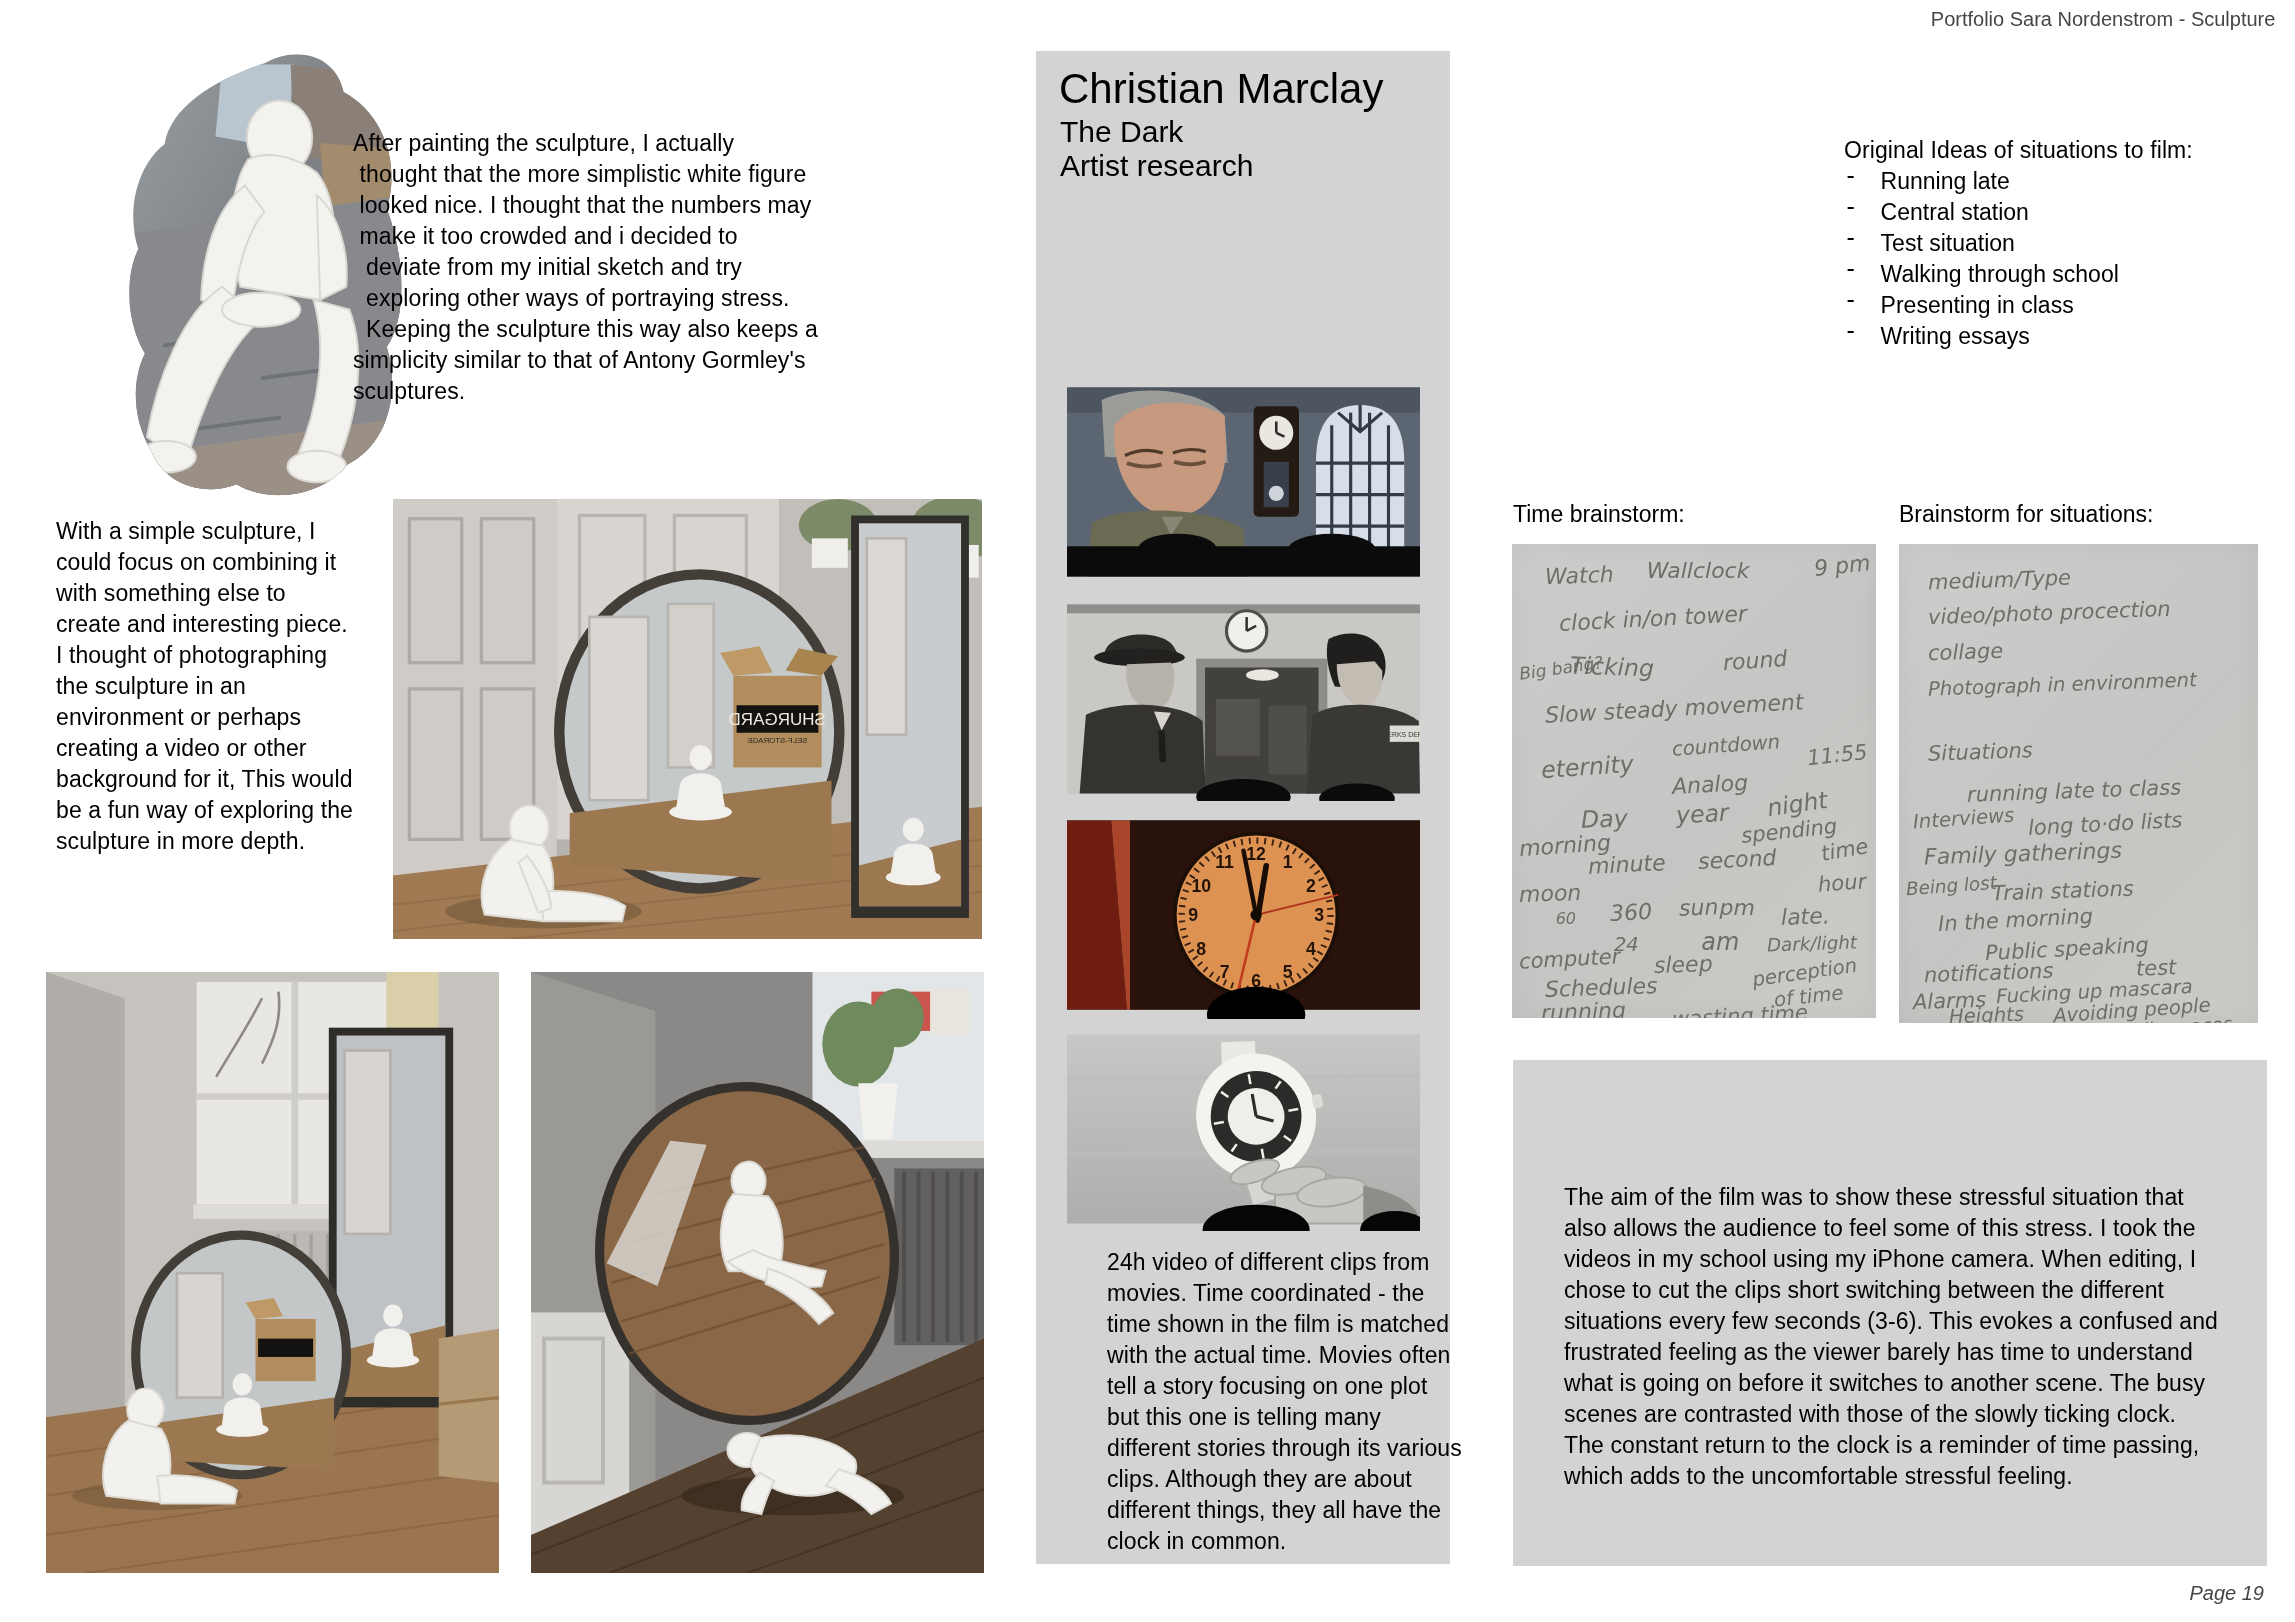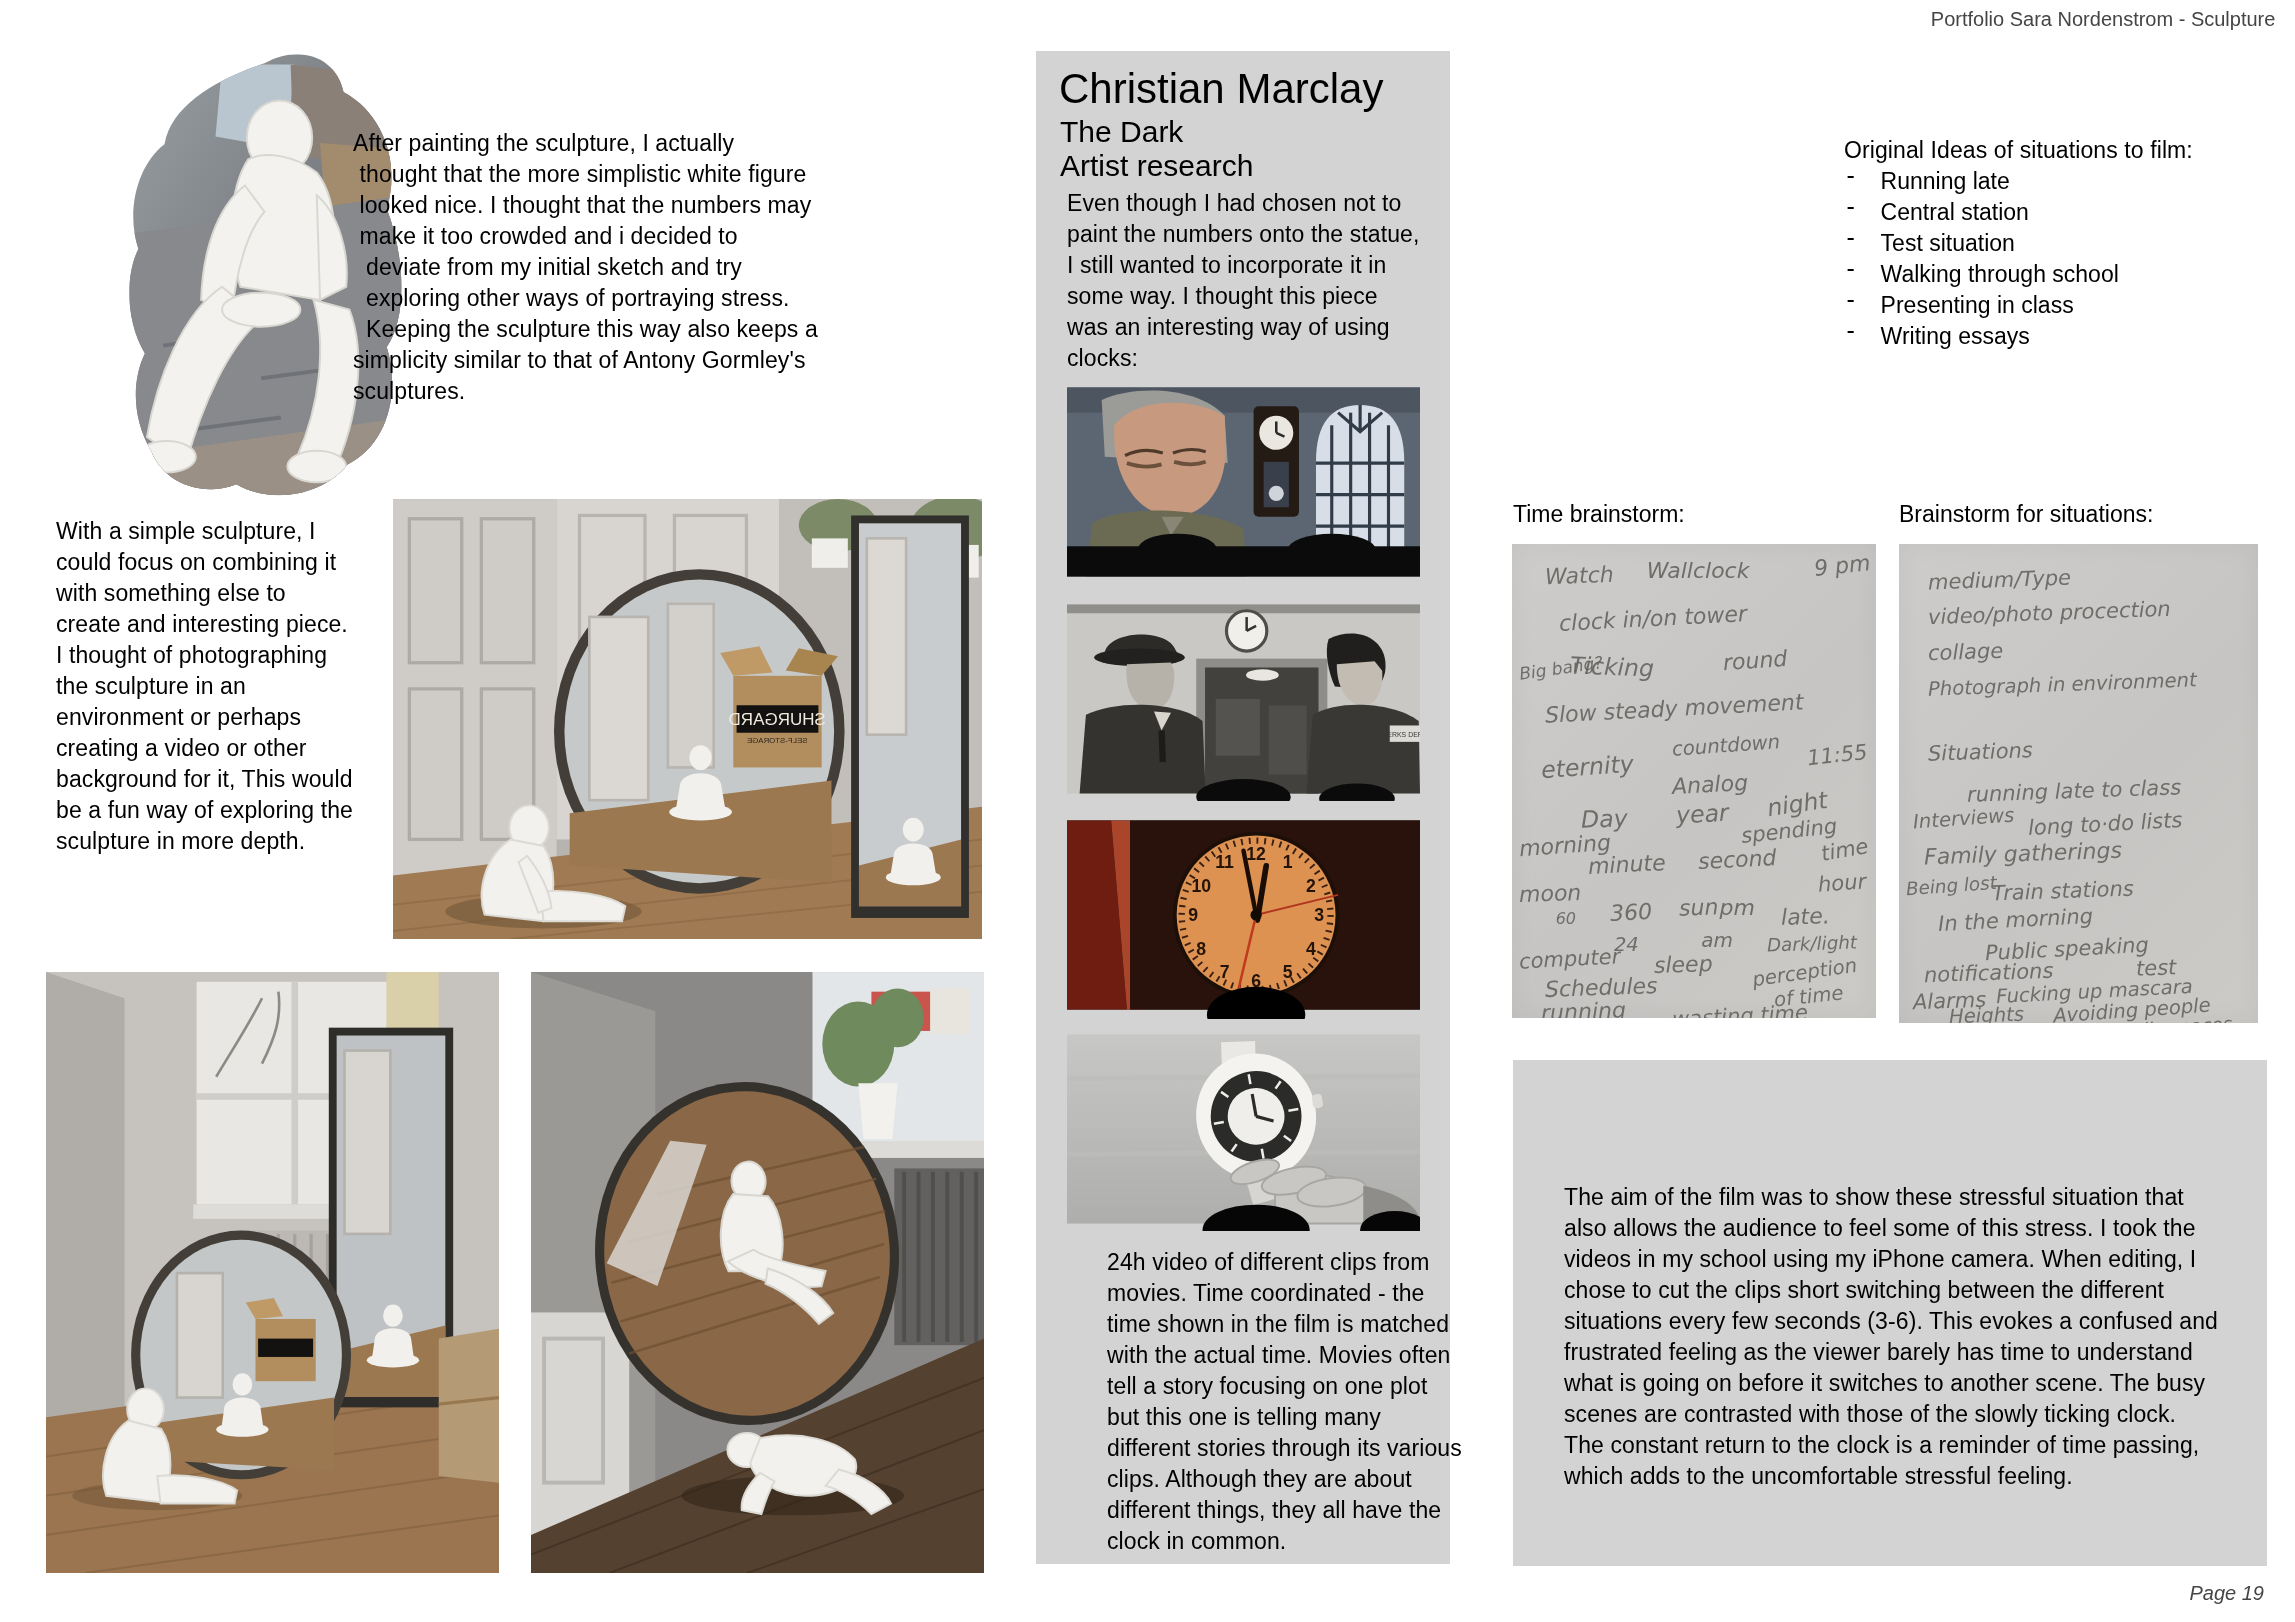--- a/index.html
+++ b/index.html
@@ -282,21 +282,20 @@
         <path d="M470,760 C510,770 540,790 550,812 L520,828 C498,805 470,790 450,785 Z"></path>
         <path d="M350,765 C330,785 320,805 322,822 L352,828 C358,808 365,790 372,778 Z"></path>
       </g>
     </svg>
   </div>
 
   <div class="abs gray-panel" style="left:1036px;top:51px;width:414px;height:1513px;"></div>
   <div class="abs" style="left:1059px;top:65px;font-size:42px;">Christian Marclay</div>
   <div class="abs" style="left:1060px;top:115px;font-size:30px;">The Dark</div>
   <div class="abs" style="left:1060px;top:149px;font-size:30px;">Artist research</div>
-  <div class="abs body-text" style="left:1067px;top:188px;width:357px;">Even though I had chosen not to paint the numbers onto the statue, I still wanted to incorporate it in some way. I thought this piece was an interesting way of using clocks:</div>
 
   <div class="abs" style="left:1067px;top:378px;width:353px;height:208px;">
     <svg width="353" height="208" viewBox="0 0 560 300">
       <rect width="560" height="300" fill="#5c6672"></rect>
       <rect x="0" y="0" width="560" height="40" fill="#4c5560"></rect>
       <path d="M395,118 Q395,28 465,28 Q535,28 535,118 L535,262 L395,262 Z" fill="#d7dee7"></path>
       <g stroke="#323b48" stroke-width="5" fill="none">
         <line x1="420" y1="60" x2="420" y2="262"></line>
           <line x1="450" y1="40" x2="450" y2="262"></line>
           <line x1="480" y1="40" x2="480" y2="262"></line>
@@ -498,21 +497,21 @@
       <span class="hw" style="left: 51%; top: 64%; font-size: 22px; transform: rotate(-3deg);">second</span>
       <span class="hw" style="left: 85%; top: 62%; font-size: 21px; transform: rotate(-10deg);">time</span>
       <span class="hw" style="left: 2%; top: 71%; font-size: 22px; transform: rotate(-2deg);">moon</span>
       <span class="hw" style="left: 84%; top: 69%; font-size: 21px; transform: rotate(-4deg);">hour</span>
       <span class="hw" style="left: 12%; top: 77%; font-size: 16px; transform: rotate(0deg);">60</span>
       <span class="hw" style="left: 27%; top: 75%; font-size: 22px; transform: rotate(-3deg);">360</span>
       <span class="hw" style="left: 46%; top: 74%; font-size: 22px; transform: rotate(-2deg);">sun</span>
       <span class="hw" style="left: 57%; top: 74%; font-size: 22px; transform: rotate(0deg);">pm</span>
       <span class="hw" style="left: 74%; top: 76%; font-size: 22px; transform: rotate(-2deg);">late.</span>
       <span class="hw" style="left: 28%; top: 82%; font-size: 19.6px; transform: rotate(0deg);">24</span>
-      <span class="hw" style="left: 52%; top: 81%; font-size: 20px; transform: rotate(0deg); font-style: italic;">am</span>
+      <span class="hw" style="left: 52%; top: 81%; font-size: 24px; transform: rotate(0deg); font-style: italic;">am</span>
       <span class="hw" style="left: 70%; top: 82%; font-size: 18.3px; transform: rotate(-2deg);">Dark/light</span>
       <span class="hw" style="left: 2%; top: 85%; font-size: 21px; transform: rotate(-3deg);">computer</span>
       <span class="hw" style="left: 39%; top: 86%; font-size: 22px; transform: rotate(-2deg);">sleep</span>
       <span class="hw" style="left: 66%; top: 88%; font-size: 19.6px; transform: rotate(-8deg);">perception</span>
       <span class="hw" style="left: 9%; top: 91%; font-size: 22px; transform: rotate(-2deg);">Schedules</span>
       <span class="hw" style="left: 72%; top: 93%; font-size: 19.6px; transform: rotate(-6deg);">of time</span>
       <span class="hw" style="left: 8%; top: 96%; font-size: 22px; transform: rotate(-2deg);">running</span>
       <span class="hw" style="left: 44%; top: 97%; font-size: 21px; transform: rotate(-3deg);">wasting time</span>
     </div>
   <div class="abs note" style="left:1899px;top:544px;width:359px;height:479px;">

